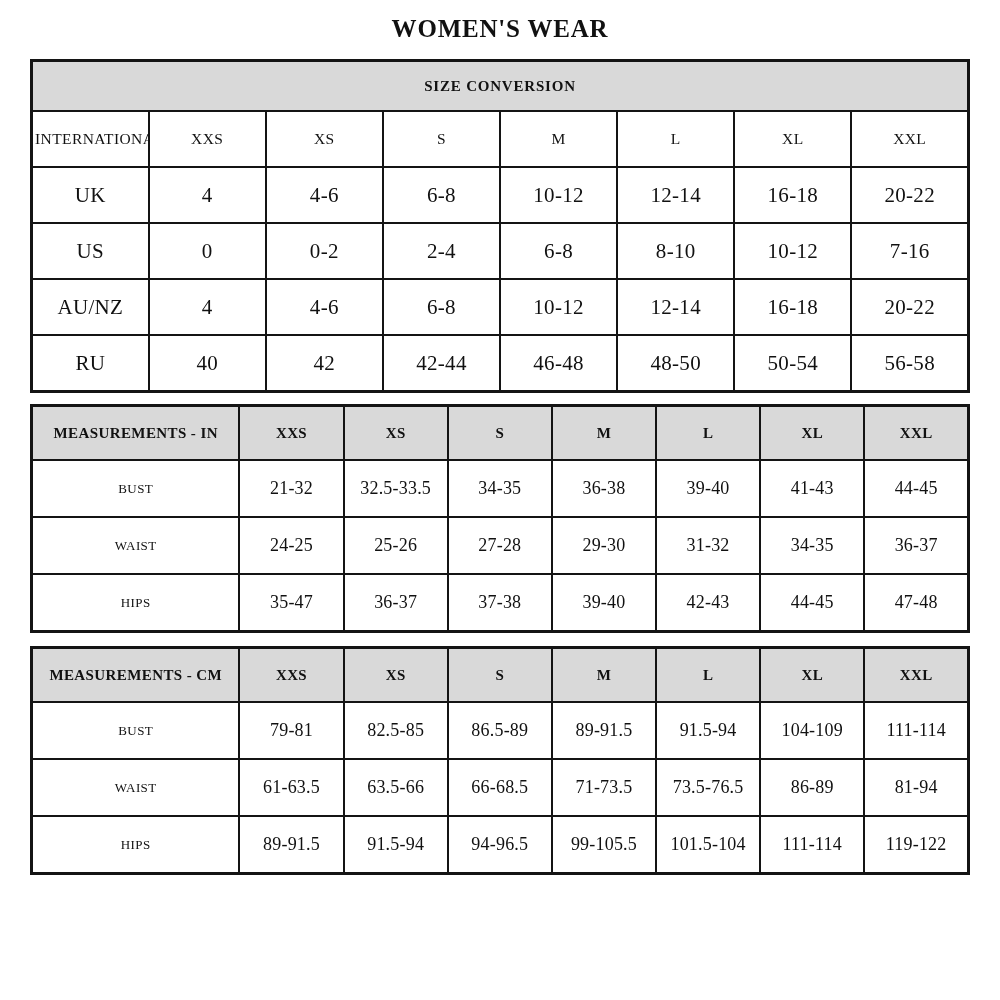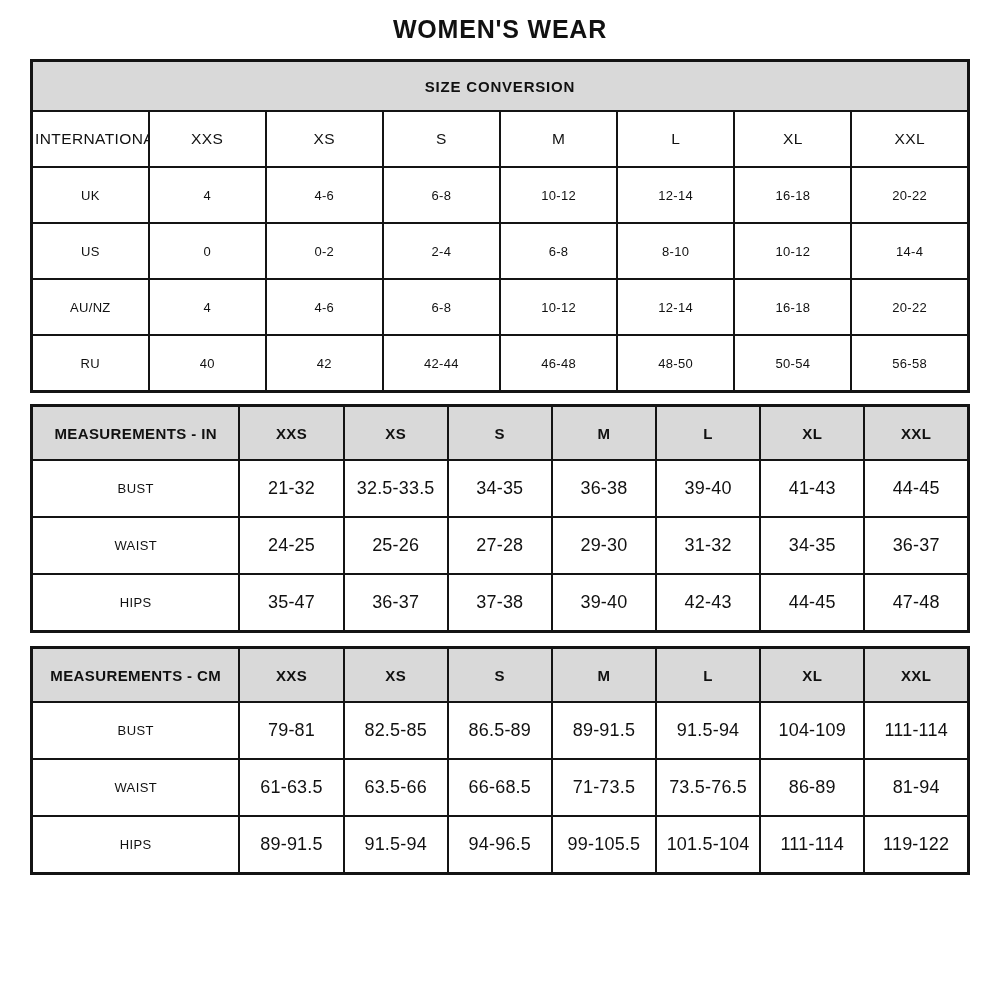--- a/index.html
+++ b/index.html
@@ -6,21 +6,21 @@
     --header-bg:#d9d9d9;
     --border:#141414;
     --text:#111111;
     --bg:#ffffff;
   }
   html,body{margin:0;padding:0;background:var(--bg);}
   .sheet{
     box-sizing:border-box;
     width:1000px;height:1000px;
     padding:14px 30px 0 30px;
-    font-family:Liberation Sans, sans-serif;
+    font-family:Liberation Serif, serif;
     color:var(--text);
     background:var(--bg);
   }
   .page-title{
     text-align:center;
     font-size:25px;
     font-weight:700;
     letter-spacing:0.8px;
     margin:0 0 15px 0;
     line-height:30px;
@@ -50,21 +50,21 @@
   table.conv th:first-child, table.conv td:first-child{width:18%;text-align:center;}
   table.conv tr.cols th{
     background:var(--bg);
     font-weight:400;
     height:54px;
     font-size:15.5px;
     letter-spacing:0.4px;
   }
   table.conv tbody td{
     height:54px;
-    font-size:13px;
+    font-size:21px;
     font-weight:400;
     letter-spacing:0.3px;
   }
   
   table.meas{margin-top:11px;}
   table.meas th:first-child, table.meas td:first-child{width:21.5%;}
   table.meas thead tr.cols th{
     background:var(--header-bg);
     height:52px;
     font-size:15px;
@@ -117,21 +117,21 @@
           <td>20-22</td>
         </tr>
         <tr>
           <td class="rowlabel">US</td>
           <td>0</td>
           <td>0-2</td>
           <td>2-4</td>
           <td>6-8</td>
           <td>8-10</td>
           <td>10-12</td>
-          <td>14-4</td>
+          <td>7-16</td>
         </tr>
         <tr>
           <td class="rowlabel">AU/NZ</td>
           <td>4</td>
           <td>4-6</td>
           <td>6-8</td>
           <td>10-12</td>
           <td>12-14</td>
           <td>16-18</td>
           <td>20-22</td>

